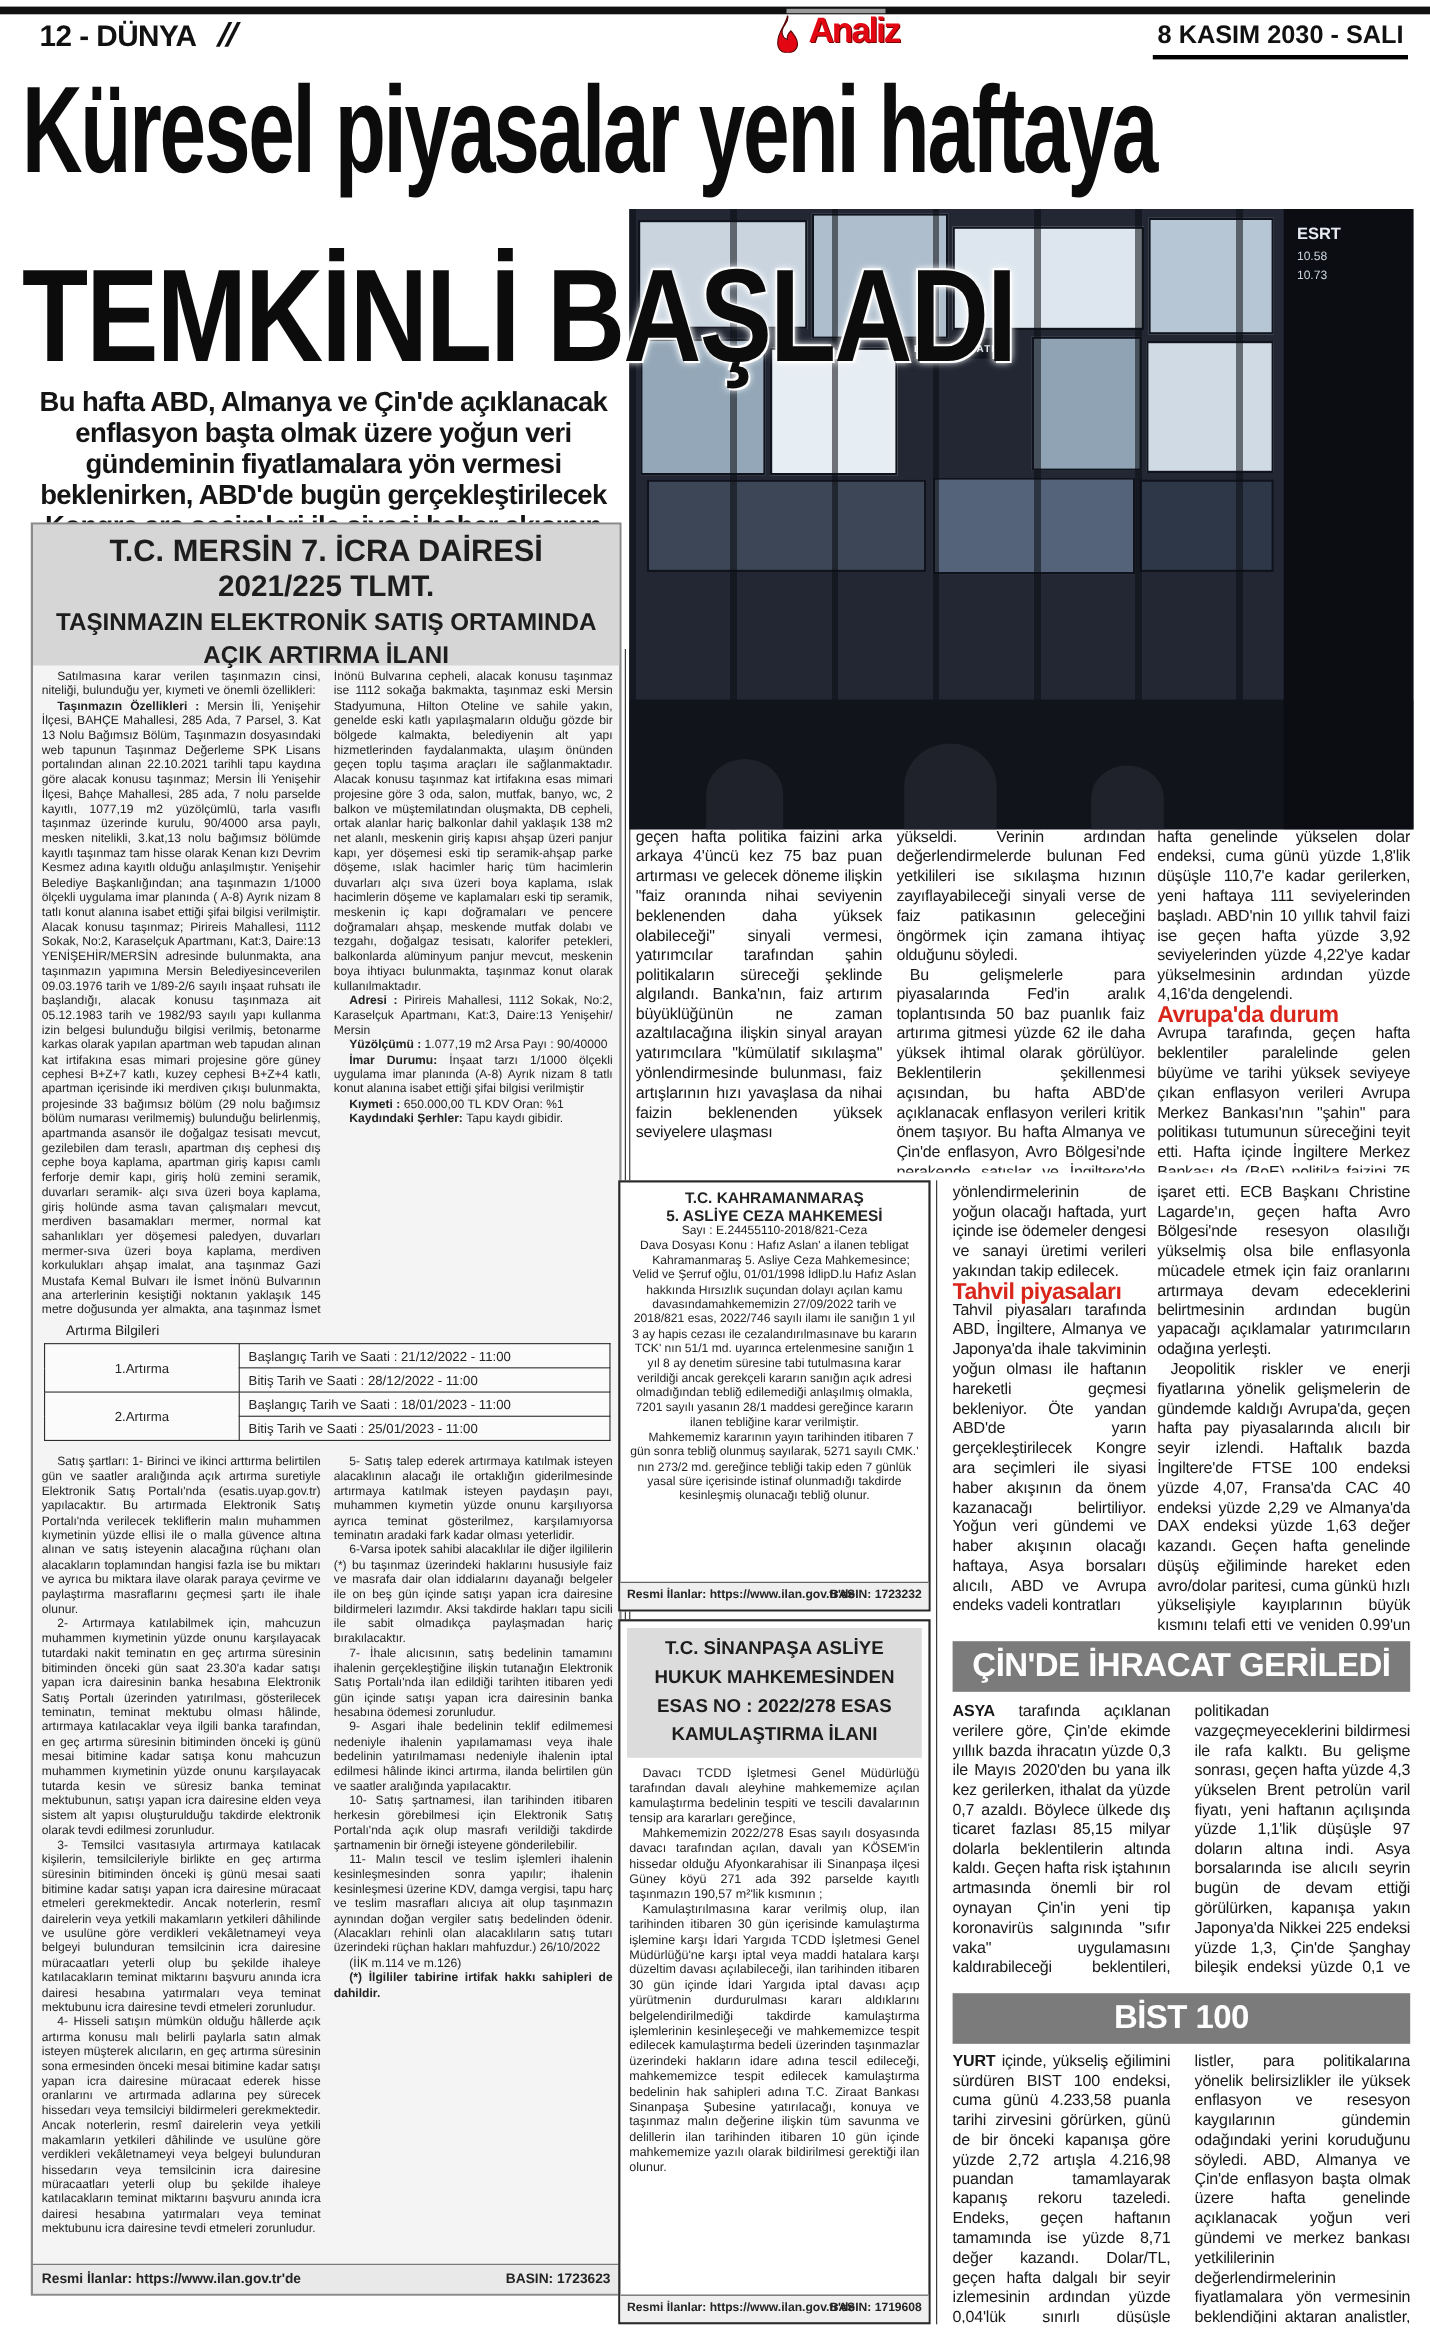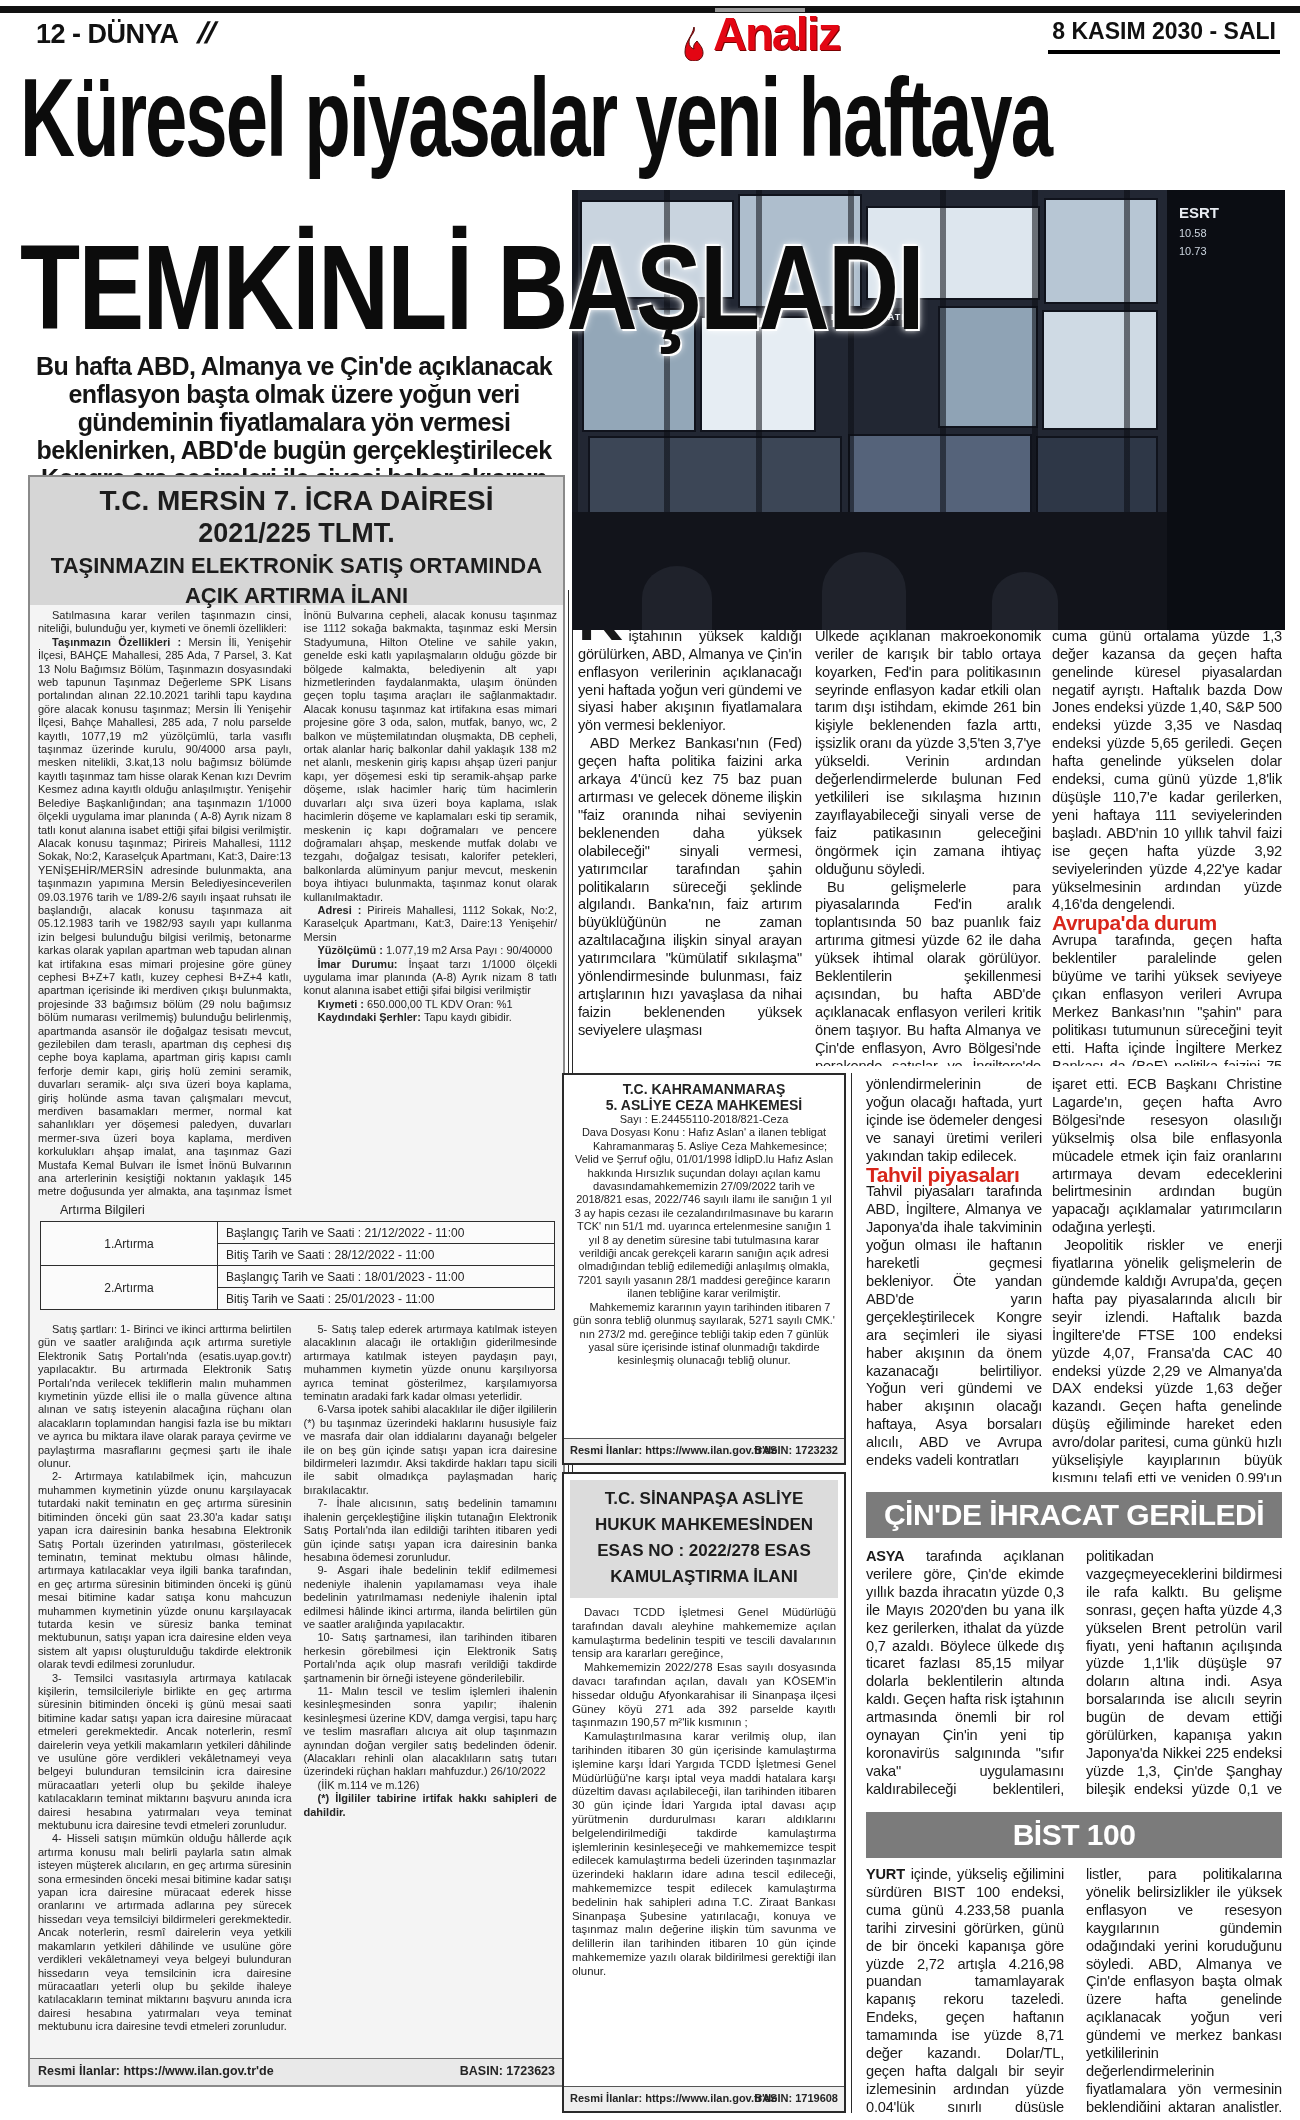--- a/index.html
+++ b/index.html
@@ -5,35 +5,35 @@
   html,body{margin:0;padding:0;background:#ffffff;}
   #page{position:relative;width:1300px;height:2120px;background:#fff;overflow:hidden;
         font-family:"Liberation Sans",sans-serif;color:#1c1c1c;}
   .abs{position:absolute;}
   
   .topbar{left:0;top:6px;width:1300px;height:7px;background:#111;}
   .mh-left{left:36px;top:16px;font-size:27px;font-weight:700;letter-spacing:-0.5px;color:#111;}
   .mh-slash{display:inline-block;transform:skewX(-18deg);font-weight:900;font-size:30px;margin-left:14px;}
   .logo-wrap{left:640px;top:8px;width:240px;text-align:center;}
   .logo-tiny{width:90px;height:4px;background:#9a9a9a;margin:0 auto 1px auto;}
-  .logo-text{font-size:47px;font-weight:900;color:#e30613;letter-spacing:-2px;line-height:0.9;
+  .logo-text{font-size:32px;font-weight:900;color:#e30613;letter-spacing:-2px;line-height:0.9;
              text-shadow:1px 1px 0 #7a0000;margin-top:16px;}
   .logo-flame{display:inline-block;vertical-align:middle;margin-right:2px;}
   .mh-date{right:20px;top:18px;font-size:23px;font-weight:700;border-bottom:4px solid #000;
            padding:0 4px 5px 4px;color:#111;}
   
   .headline1{left:20px;top:52px;font-size:112px;font-weight:900;letter-spacing:-3px;white-space:nowrap;
              transform:scaleX(0.68);transform-origin:0 0;color:#0c0c0c;line-height:1.18;}
   .headline2{left:20px;top:218px;font-size:120px;font-weight:900;letter-spacing:-2px;white-space:nowrap;
              transform:scaleX(0.82);transform-origin:0 0;color:#0c0c0c;z-index:6;
              text-shadow:0 0 6px #fff,0 0 10px #fff,2px 2px 0 #fff,-2px -2px 0 #fff;}
   .lead{left:26px;top:352px;width:536px;font-size:25px;line-height:1.12;font-weight:700;
         text-align:center;letter-spacing:-0.6px;color:#151515;}
   
-  .photo{left:572px;top:190px;width:713px;height:440px;background:#222733;overflow:hidden;z-index:1;}
+  .photo{left:572px;top:190px;width:713px;height:564px;background:#222733;overflow:hidden;z-index:1;}
   .scr{position:absolute;border:2px solid #10131c;}
   .photo-mull{position:absolute;left:0;top:0;width:100%;height:100%;
       background:repeating-linear-gradient(90deg,rgba(10,12,18,.55) 0 6px,transparent 6px 92px);}
   .photo-bottom{position:absolute;left:0;bottom:0;width:100%;height:118px;background:#12141b;}
   .sil{position:absolute;background:#1f222b;border-radius:50% 50% 0 0;}
   .esrt-panel{position:absolute;right:0;top:0;width:118px;height:100%;background:#0b0d13;color:#e8ecf2;}
   .esrt-t{font-size:15px;font-weight:700;margin:14px 0 4px 12px;}
   .esrt-n{font-size:11px;margin:6px 0 0 12px;color:#cdd6e0;}
   .empire{position:absolute;left:252px;top:118px;background:#11141d;color:#e8ecf2;font-size:9px;
           font-weight:700;padding:4px 7px;letter-spacing:1px;}

